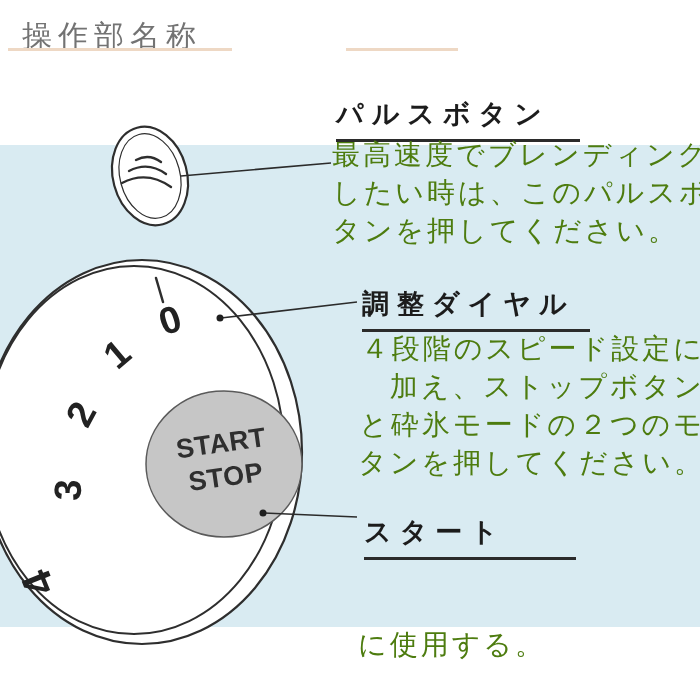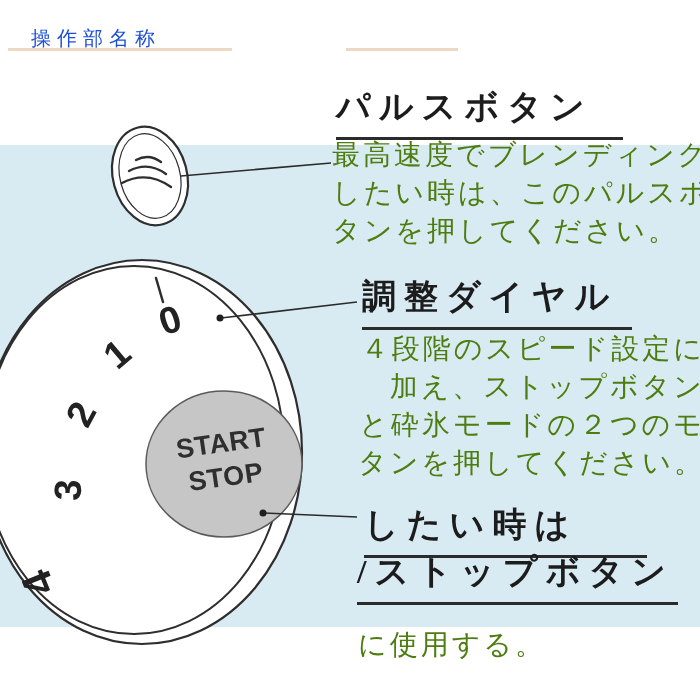--- a/index.html
+++ b/index.html
@@ -3,31 +3,32 @@
 <meta charset="utf-8">
 <style>
   html,body{margin:0;padding:0;background:#ffffff;}
   #canvas{
     position:relative;width:700px;height:700px;background:#ffffff;
     overflow:hidden;font-family:"Liberation Serif",serif;
   }
   .blue-bg{position:absolute;left:0;top:145px;width:700px;height:482px;background:#d9ebf2;}
   #art{position:absolute;left:0;top:0;}
   .page-title{
-    position:absolute;left:14px;top:8px;margin:17px;
+    position:absolute;left:14px;top:8px;margin:8px;
     font-family:"Liberation Sans",sans-serif;font-weight:500;
-    font-size:20px;letter-spacing:6px;color:#1d4ed8;
+    font-size:30px;letter-spacing:6px;color:#737373;
   }
   .beige{position:absolute;top:48px;height:3px;background:#eed8c4;}
   #beige-l{left:8px;width:224px;}
   #beige-r{left:346px;width:112px;}
   .heading{
-    position:absolute;font-weight:700;font-size:34px;letter-spacing:8px;
+    position:absolute;font-weight:700;font-size:27px;letter-spacing:8px;
     color:#1c1c1c;border-bottom:3px solid #2b2b2b;padding-bottom:7px;
     white-space:nowrap;
+    margin-top:12px;
   }
   #h-pulse{left:336px;top:84px;padding-right:30px;}
   #h-dial{left:362px;top:274px;padding-right:15px;text-align:center;}
   #h-ss1{left:364px;top:502px;padding-right:70px;}
   #h-ss2{left:357px;top:549px;padding-right:4px;}
   .body-text{
     position:absolute;font-size:28px;letter-spacing:3px;line-height:38px;
     color:#4d7c0f;white-space:nowrap;
   }
   #p-pulse{left:332px;top:136px;}
@@ -92,19 +93,18 @@
   </div>
 
   <div class="heading" id="h-dial">調整ダイヤル</div>
   <div class="body-text" id="p-dial">
     <div>４段階のスピード設定に</div>
     <div>加え、ストップボタン</div>
     <div>と砕氷モードの２つのモ</div>
     <div>タンを押してください。</div>
   </div>
 
-  <div class="heading" id="h-ss1">したい時は</div>
-  <div class="heading" id="h-ss2">/ストップボタン</div>
+  <div class="heading" id="h-ss1">スタート</div>
   <div class="body-text" id="p-ss">
     <div>に使用する。</div>
   </div>
 
 </div>
 
 </body></html>

